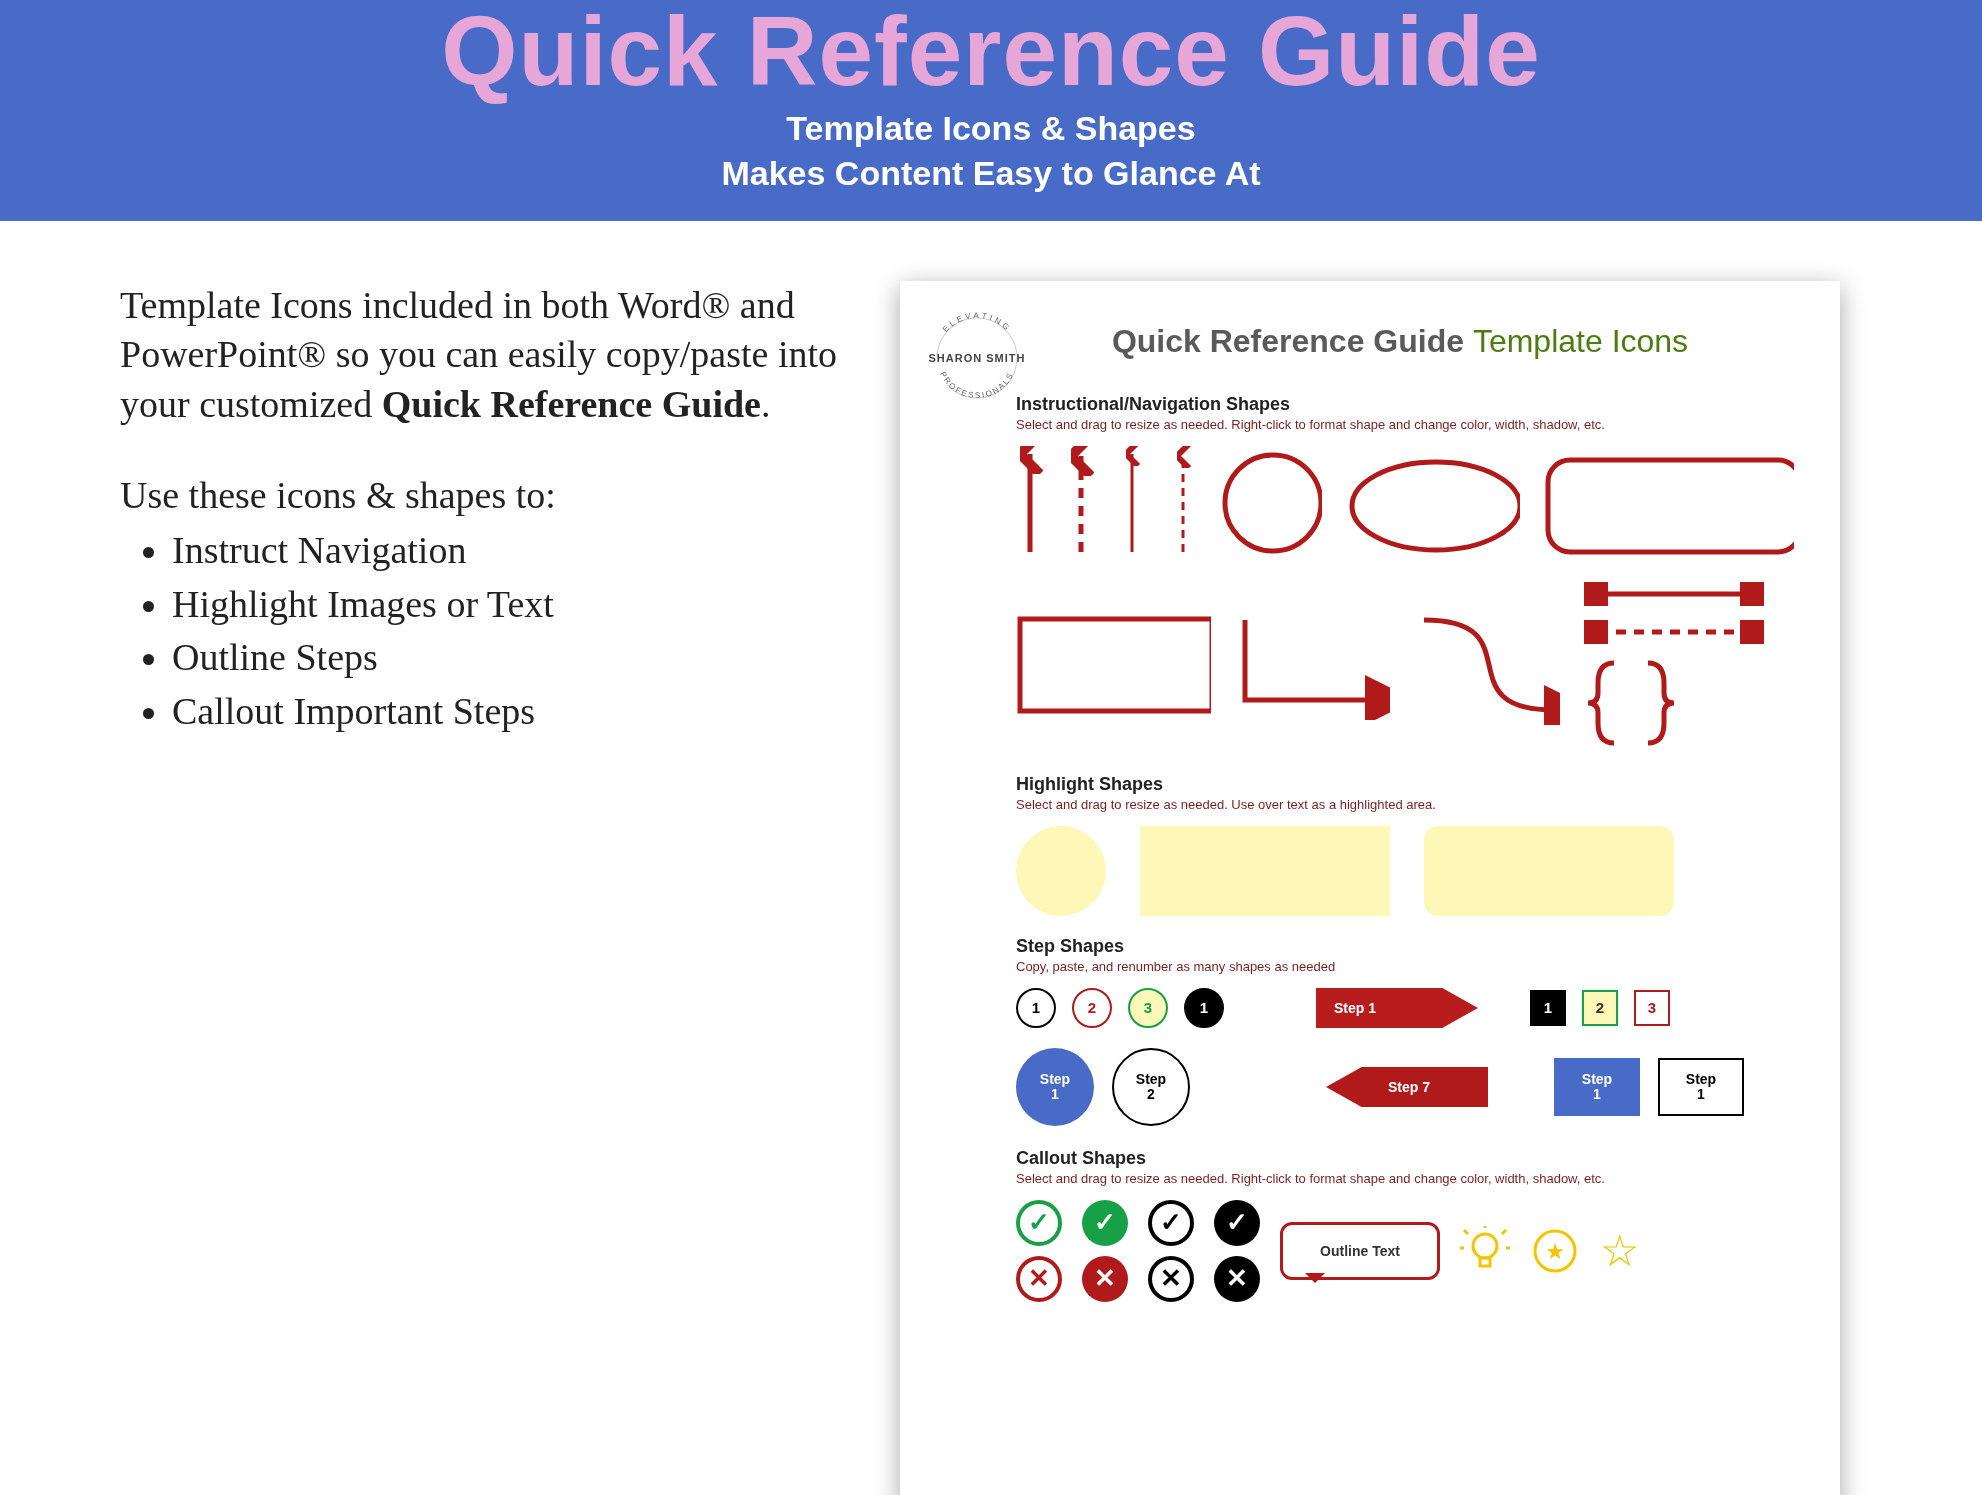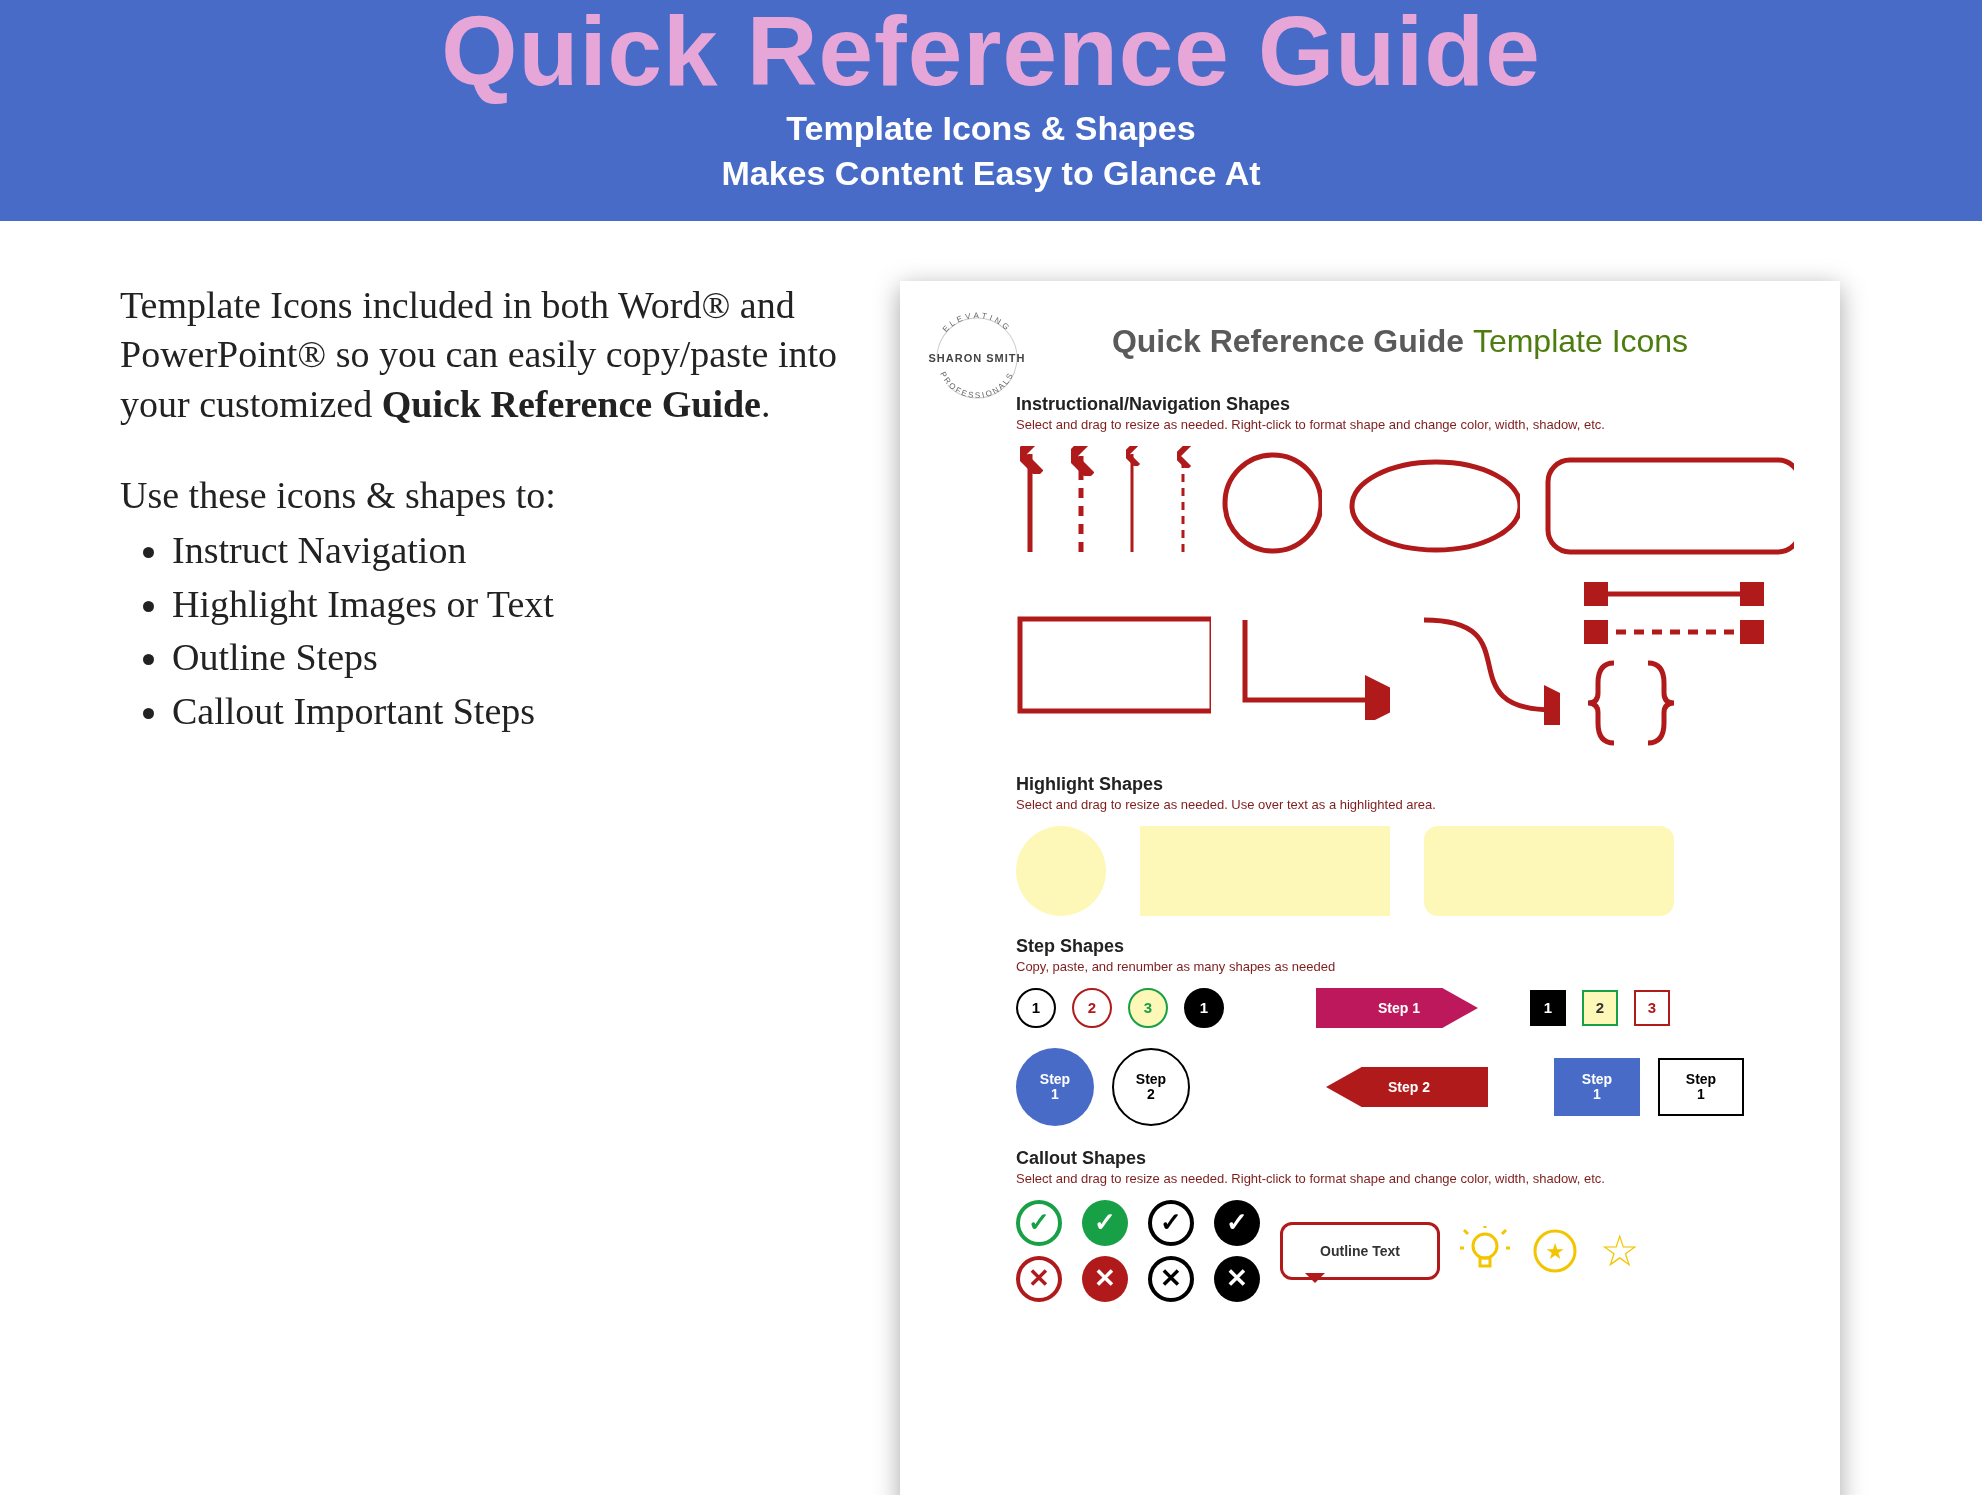--- a/index.html
+++ b/index.html
@@ -130,26 +130,25 @@
     width:40px; height:40px; border-radius:50%;
     display:flex; align-items:center; justify-content:center;
     font-weight:700; font-size:15px; background:#fff;
     border:2px solid #000; color:#000;
   }
   .step-sq {
     width:36px; height:36px; display:flex; align-items:center; justify-content:center;
     font-weight:700; font-size:15px; background:#fff;
   }
   .big-arrow {
-    background:#be185d; color:#fff; font-weight:700; font-size:14px;
+    background:#b91c1c; color:#fff; font-weight:700; font-size:14px;
     height:40px; padding:0 14px 0 18px;
     position:relative; display:flex; align-items:center;
     clip-path: polygon(0 0, 78% 0, 100% 50%, 78% 100%, 0 100%);
     width:162px;
-    justify-content:center;
   }
   .big-arrow.red {
     background:#b11a1a;
     clip-path: polygon(22% 0, 100% 0, 100% 100%, 22% 100%, 0 50%);
     justify-content:center;
   }
 
   .steps2 { display:flex; align-items:center; gap:18px; padding-left:70px; margin-bottom:22px;}
   .big-circle {
     width:78px; height:78px; border-radius:50%;
@@ -338,21 +337,21 @@
         <div class="big-circle" style="background:#486bc8;color:#fff">
           <span>Step</span>
             <span>1</span>
         </div>
         <div class="big-circle" style="background:#fff;border:2px solid #000;color:#000">
           <span>Step</span>
             <span>2</span>
         </div>
         <div style="width:100px"></div>
         <div class="big-arrow red">
-            <span>Step 2</span>
+            <span>Step 7</span>
           </div>
         <div style="width:30px"></div>
         <div class="big-box" style="background:#486bc8;color:#fff">
           <span>Step</span>
             <span>1</span>
         </div>
         <div class="big-box" style="background:#fff;border:2px solid #000;color:#000">
           <span>Step</span>
             <span>1</span>
         </div>

